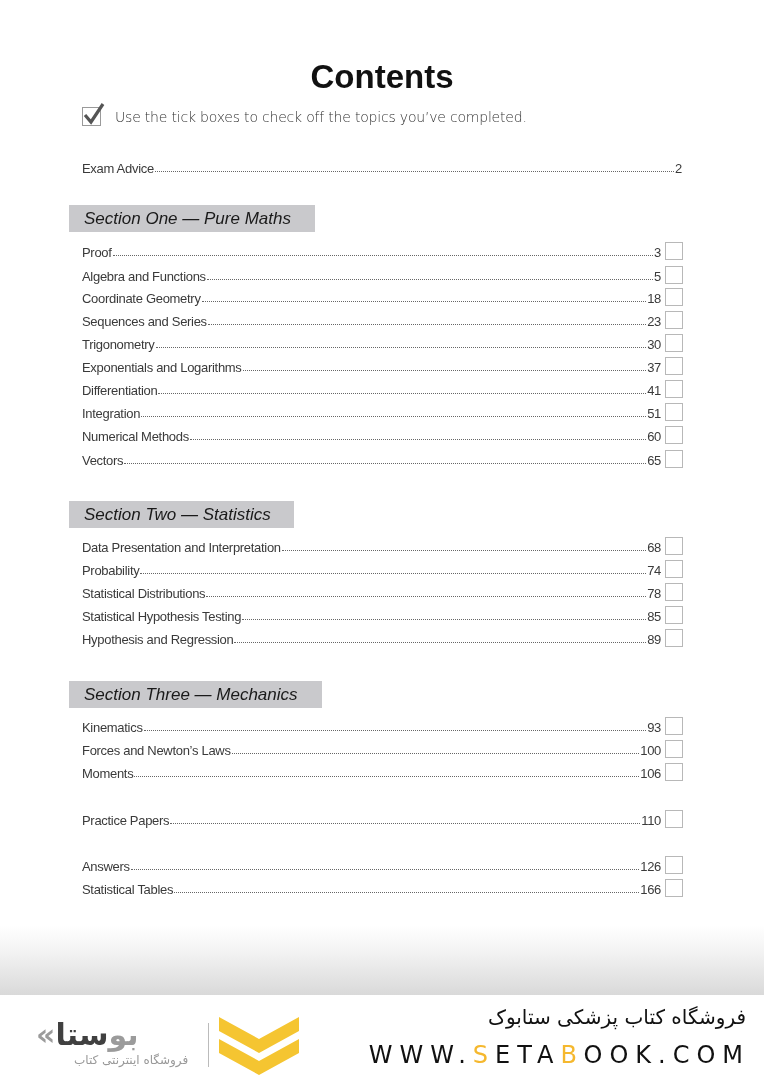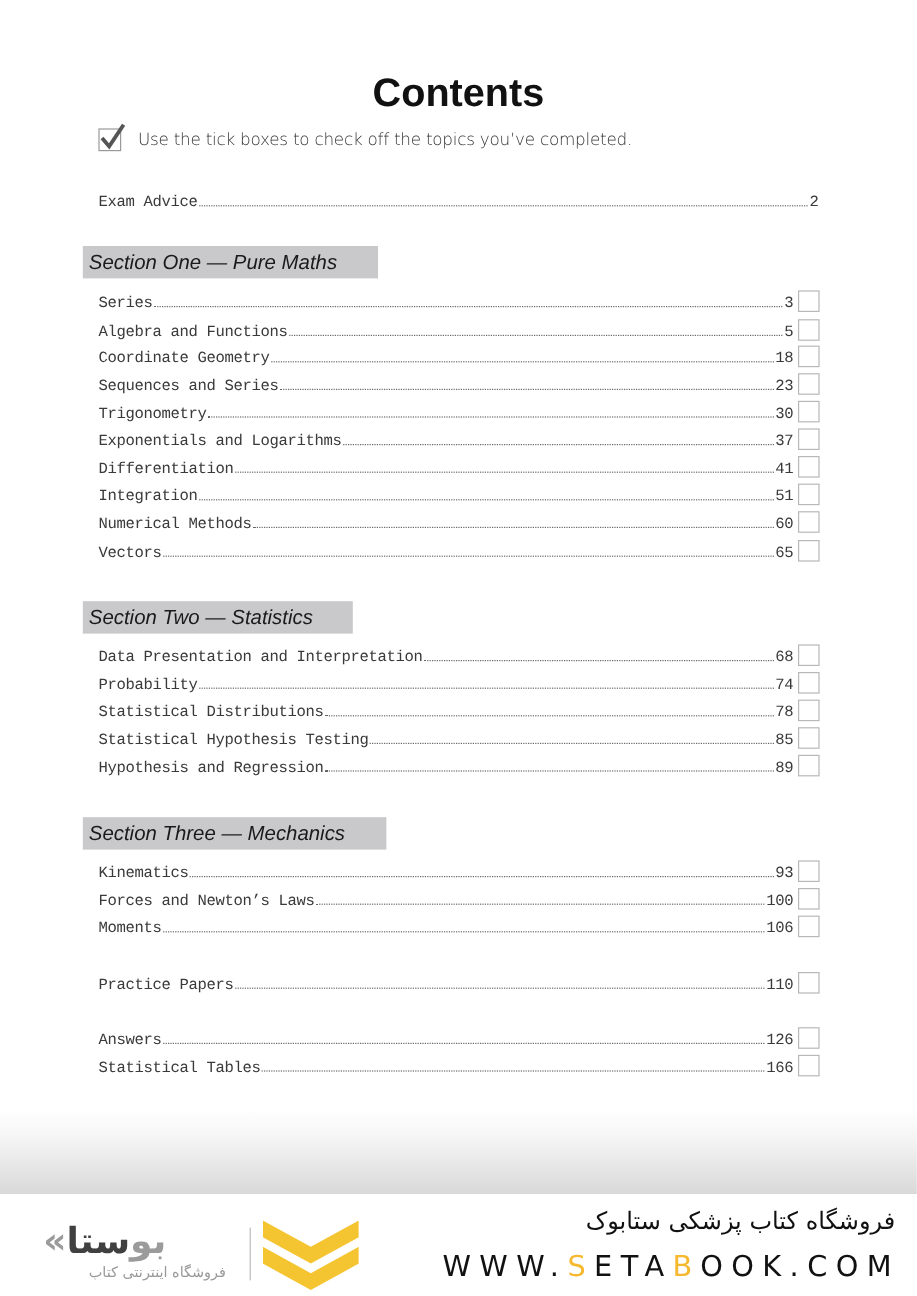--- a/index.html
+++ b/index.html
@@ -22,37 +22,37 @@
     position: absolute; left: 82px; top: 107px; display: flex; align-items: center;
   }
   .tick-box {
     width: 17px; height: 17px; border: 1px solid #9a9a9a; position: relative; margin-right: 14px;
   }
   .tick-box svg { position: absolute; left: -1px; top: -6px; }
   .tick-text { font-size: 14px; color: #333; font-family: "DejaVu Sans", sans-serif; font-weight: 300; letter-spacing: -0.2px; }
 
   .row {
     position: absolute; left: 82px; width: 601px; height: 18px; display: flex; align-items: flex-end;
-    font-size: 13px; color: #3a3a3a; font-family: Liberation Mono, monospace;
+    font-size: 13px; color: #3a3a3a; font-family: Liberation Sans, sans-serif;
   }
   .row .label { white-space: nowrap; letter-spacing: -0.3px; }
   .row .dots {
     flex: 1; border-bottom: 1.5px dotted #666; margin: 0 1px 4px 1px; height: 0;
   }
   .row .page-num { white-space: nowrap; letter-spacing: -0.3px; }
   .row .cb {
     width: 16px; height: 16px; border: 1px solid #b8b8b8; margin-left: 4px; flex: none; background: #fff;
   }
   .row.nocb { width: 600px; }
 
   .section-header {
     position: absolute; left: 69px; height: 27px; background: #c9c9cc;
     font-style: italic; font-size: 17px; color: #1a1a1a;
     font-family: "Liberation Sans", sans-serif;
-    display: flex; align-items: center; padding-left: 5px; box-sizing: border-box;
+    display: flex; align-items: center; padding-left: 15px; box-sizing: border-box;
   }
 
   .footer {
     position: absolute; left: 0; top: 995px; width: 764px; height: 85px; background: #ffffff;
   }
   .fa-title {
     position: absolute; right: 18px; top: 10px; font-size: 20px; color: #111;
     font-family: "DejaVu Sans", sans-serif; direction: rtl;
   }
   .url {
@@ -90,21 +90,21 @@
 
   <div class="row nocb" style="top:158px">
     <span class="label">Exam Advice</span>
     <span class="dots"></span>
     <span class="page-num">2</span>
   </div>
 
   <div class="section-header" style="top:205px; width:246px">Section One — Pure Maths</div>
 
   <div class="row" style="top:242px">
-      <span class="label">Series</span>
+      <span class="label">Proof</span>
       <span class="dots"></span>
       <span class="page-num">3</span>
       <span class="cb"></span>
     </div>
   <div class="row" style="top:266px">
       <span class="label">Algebra and Functions</span>
       <span class="dots"></span>
       <span class="page-num">5</span>
       <span class="cb"></span>
     </div>

